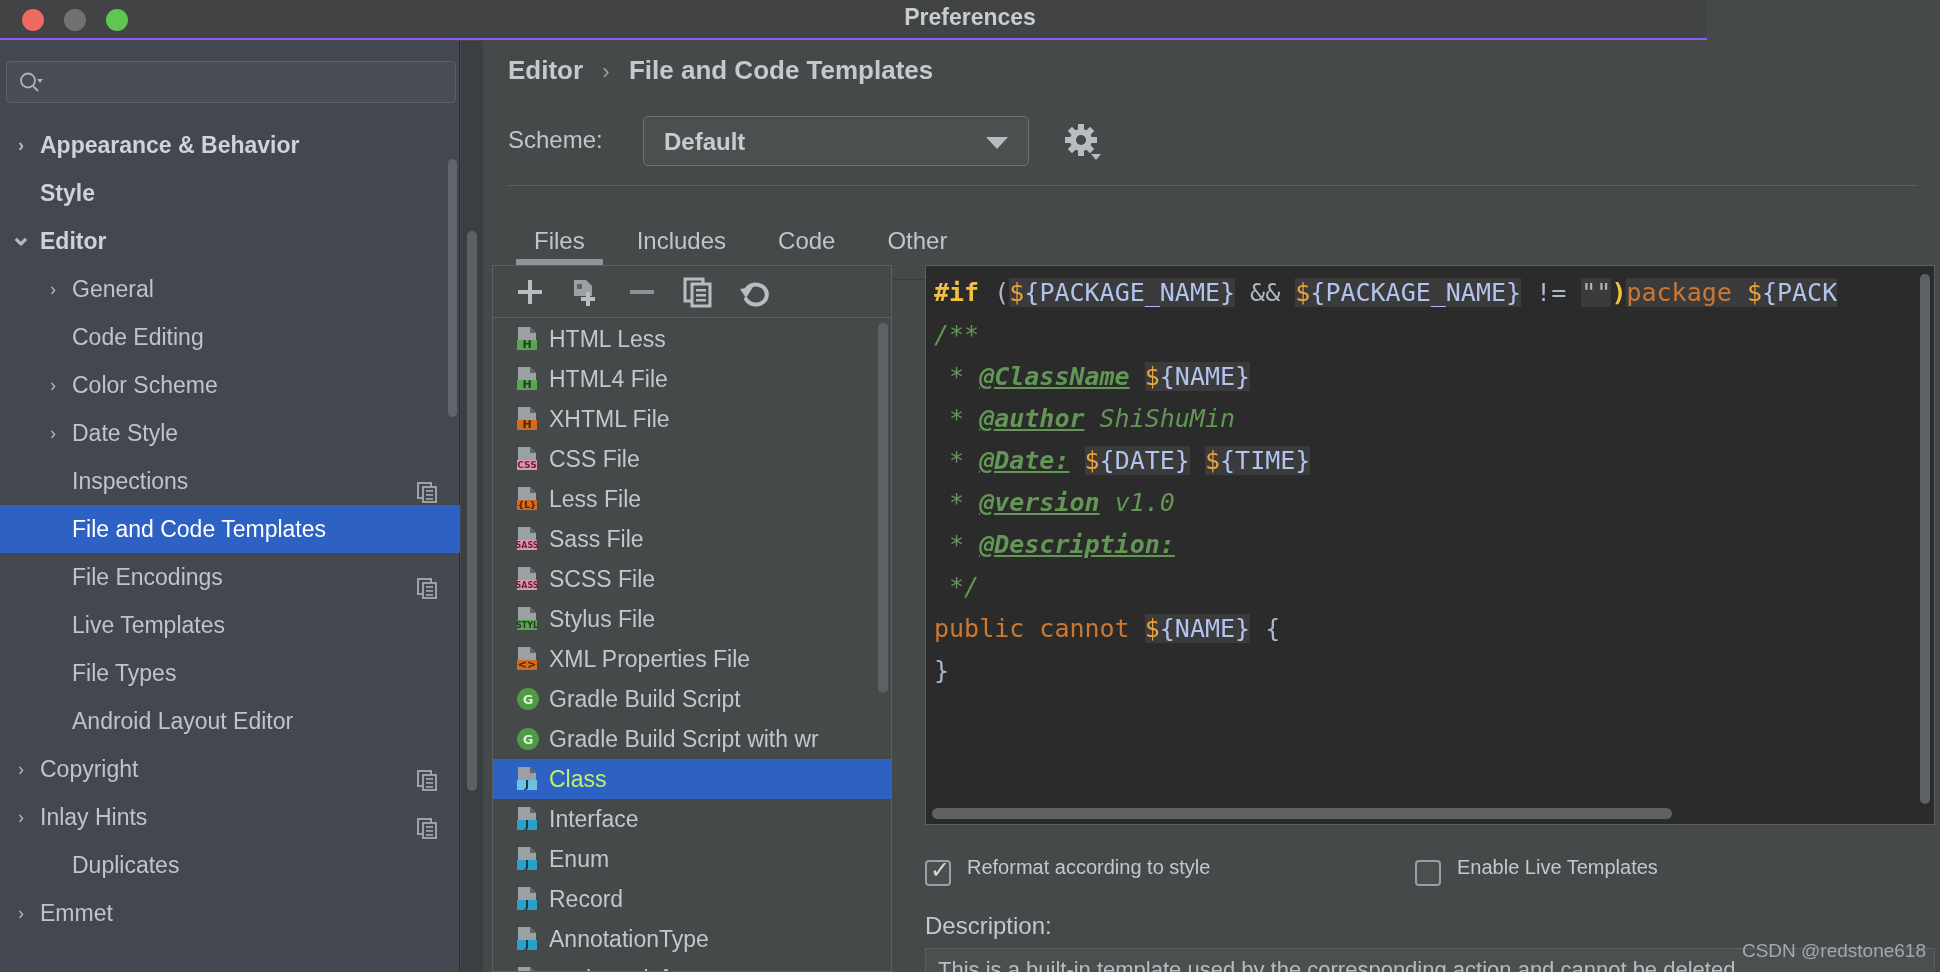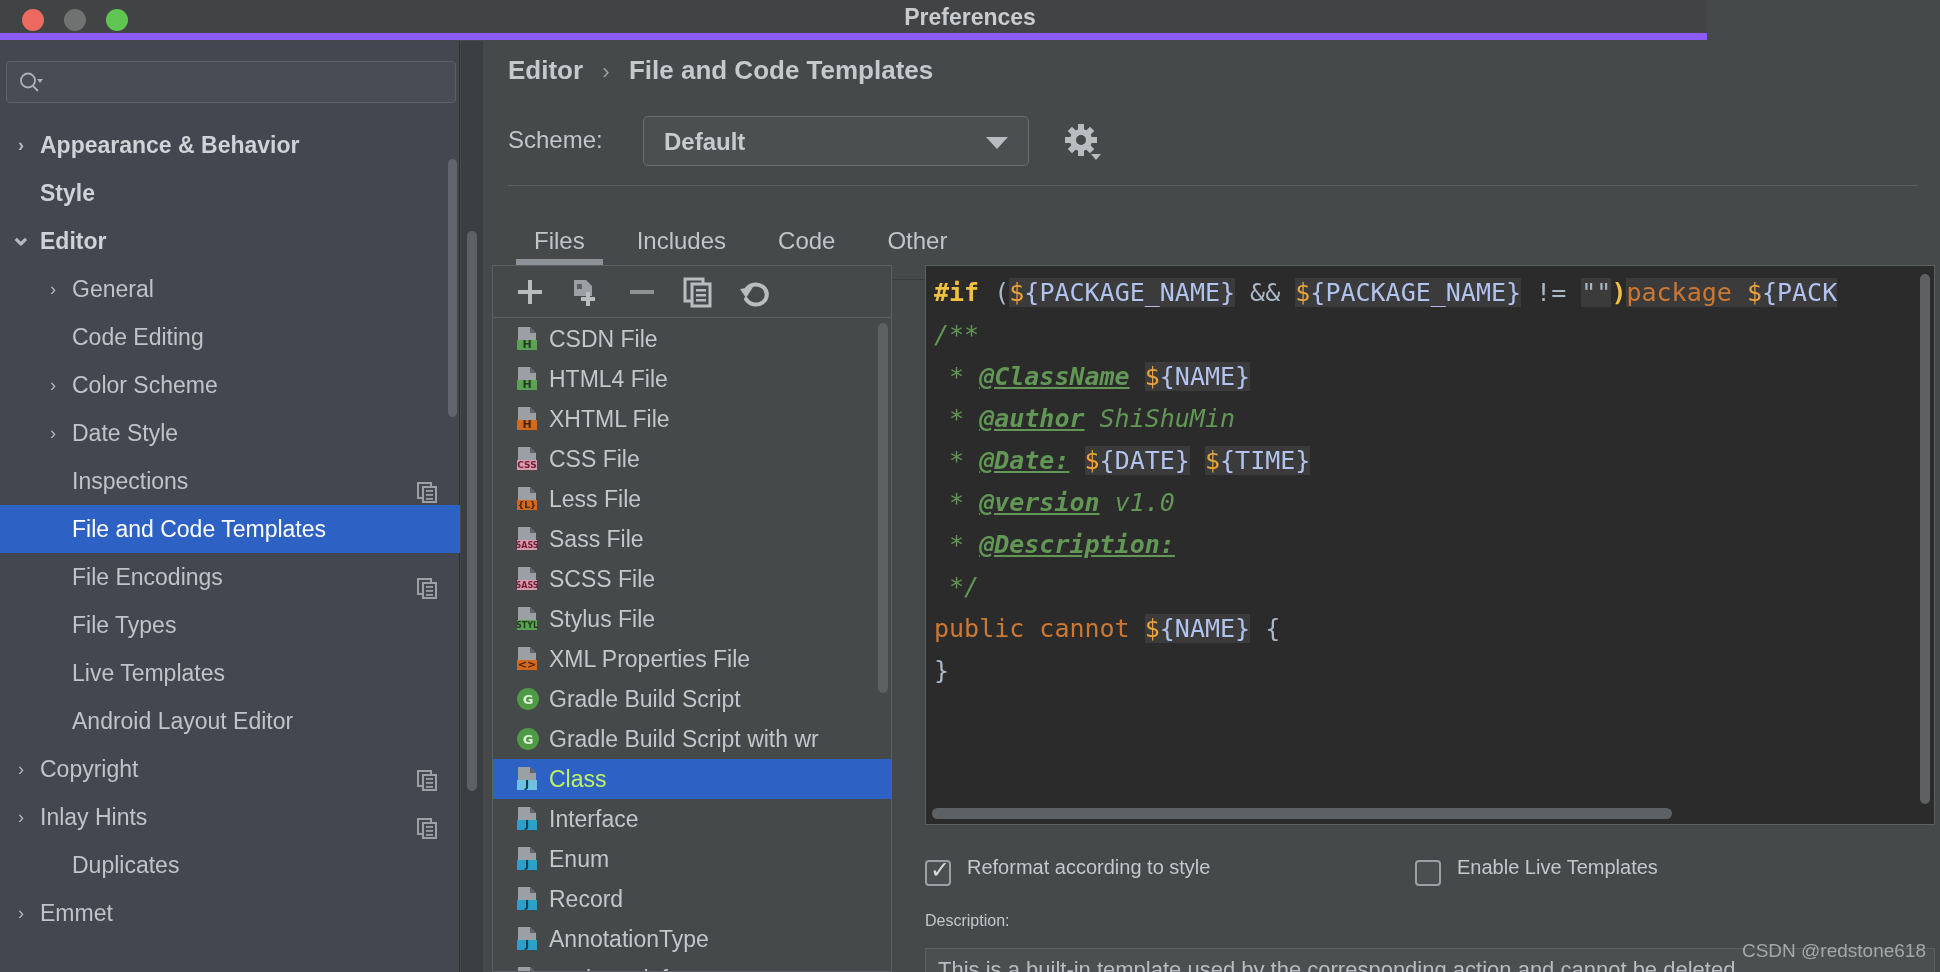--- a/index.html
+++ b/index.html
@@ -8,21 +8,21 @@
     background: #3c3f41;
     font-family: "Liberation Sans", sans-serif;
     overflow: hidden;
   }
   #app { position: relative; width: 1940px; height: 972px; background: #45494a; }
 
   
   .titlebar {
     position: absolute; left: 0; top: 0; width: 1707px; height: 40px;
     background: #414344;
-    border-bottom: 7px solid #8b5cf6;
+    border-bottom: 2px solid #8b5cf6;
   }
   .traffic { position: absolute; top: 9px; left: 22px; display: flex; gap: 20px; }
   .light { width: 22px; height: 22px; border-radius: 50%; }
   .light.red { background: #ec6a5f; }
   .light.yellow { background: #6f7271; }
   .light.green { background: #61c554; }
   .win-title {
     position: absolute; left: 0; top: 0; width: 1940px; height: 40px;
     line-height: 34px; text-align: center;
     font-size: 23px; font-weight: bold; color: #c9ccce;
@@ -142,21 +142,21 @@
   .cbx { position: absolute; top: 0; }
   .cbox {
     position: absolute; left: 0; top: 2px; width: 26px; height: 26px;
     border: 2px solid #9aa0a4; border-radius: 4px; background: #4b4f50;
   }
   .cbox.checked::after {
     content: "✓"; position: absolute; left: 3px; top: -6px; font-size: 24px; color: #d5d8da;
   }
   .cbl { position: absolute; left: 42px; top: -2px; font-size: 20px; color: #c4c7cb; white-space: nowrap; }
 
-  .desc-label { position: absolute; left: 925px; top: 912px; font-size: 16px; color: #c4c7cb; }
+  .desc-label { position: absolute; left: 925px; top: 912px; font-size: 24px; color: #c4c7cb; }
   .desc-box {
     position: absolute; left: 925px; top: 948px; width: 1010px; height: 40px;
     border: 1px solid #5c6062; background: #4b4f50;
   }
   .desc-text { position: absolute; left: 12px; top: 8px; font-size: 22px; color: #b9bcc0; white-space: nowrap; overflow: hidden; }
   .watermark { position: absolute; right: 14px; top: 940px; font-size: 19px; color: #a4a8ab; }
 </style>
 </head>
 <body>
 
@@ -229,24 +229,24 @@
           <span class="lbl" style="left: 72px;">File Encodings</span>
           <span class="copy-badge"><svg width="22" height="22" viewBox="0 0 22 22">
               <rect x="2" y="2" width="13" height="15" fill="none" stroke="#9ba0a4" stroke-width="2"></rect>
               <rect x="7" y="6" width="13" height="15" fill="#434750" stroke="#9ba0a4" stroke-width="2"></rect>
               <rect x="10" y="9" width="7" height="1.8" fill="#9ba0a4"></rect>
               <rect x="10" y="13" width="7" height="1.8" fill="#9ba0a4"></rect>
               <rect x="10" y="17" width="7" height="1.8" fill="#9ba0a4"></rect>
             </svg></span>
         </div>
         <div class="tree-row">
+          <span class="lbl" style="left: 72px;">Live Templates</span>
+        </div>
+        <div class="tree-row">
           <span class="lbl" style="left: 72px;">File Types</span>
-        </div>
-        <div class="tree-row">
-          <span class="lbl" style="left: 72px;">Live Templates</span>
         </div>
         <div class="tree-row">
           <span class="lbl" style="left: 72px;">Android Layout Editor</span>
         </div>
         <div class="tree-row">
           <span class="arrow" style="left: 10px;">›</span>
           <span class="lbl" style="left: 40px;">Copyright</span>
           <span class="copy-badge"><svg width="22" height="22" viewBox="0 0 22 22">
               <rect x="2" y="2" width="13" height="15" fill="none" stroke="#9ba0a4" stroke-width="2"></rect>
               <rect x="7" y="6" width="13" height="15" fill="#434750" stroke="#9ba0a4" stroke-width="2"></rect>
@@ -363,21 +363,21 @@
       </span>
     </div>
     <div class="listbody" id="tplist">
         <div class="litem">
           <span class="ficon"><svg width="26" height="26" viewBox="0 0 26 26">
               <path d="M3 1 h12 l6 6 v9 h-18 z" fill="#9ba0a4"></path>
               <path d="M15 1 l6 6 h-6 z" fill="#5f6468"></path>
               <rect x="2" y="14" width="20" height="10" fill="#5aa352"></rect>
               <text x="12" y="22" font-size="11" font-family="DejaVu Sans, sans-serif" font-weight="bold" text-anchor="middle" fill="#243a21">H</text>
             </svg></span>
-          <span class="ltxt">CSDN File</span>
+          <span class="ltxt">HTML Less</span>
         </div>
         <div class="litem">
           <span class="ficon"><svg width="26" height="26" viewBox="0 0 26 26">
               <path d="M3 1 h12 l6 6 v9 h-18 z" fill="#9ba0a4"></path>
               <path d="M15 1 l6 6 h-6 z" fill="#5f6468"></path>
               <rect x="2" y="14" width="20" height="10" fill="#5aa352"></rect>
               <text x="12" y="22" font-size="11" font-family="DejaVu Sans, sans-serif" font-weight="bold" text-anchor="middle" fill="#243a21">H</text>
             </svg></span>
           <span class="ltxt">HTML4 File</span>
         </div>

